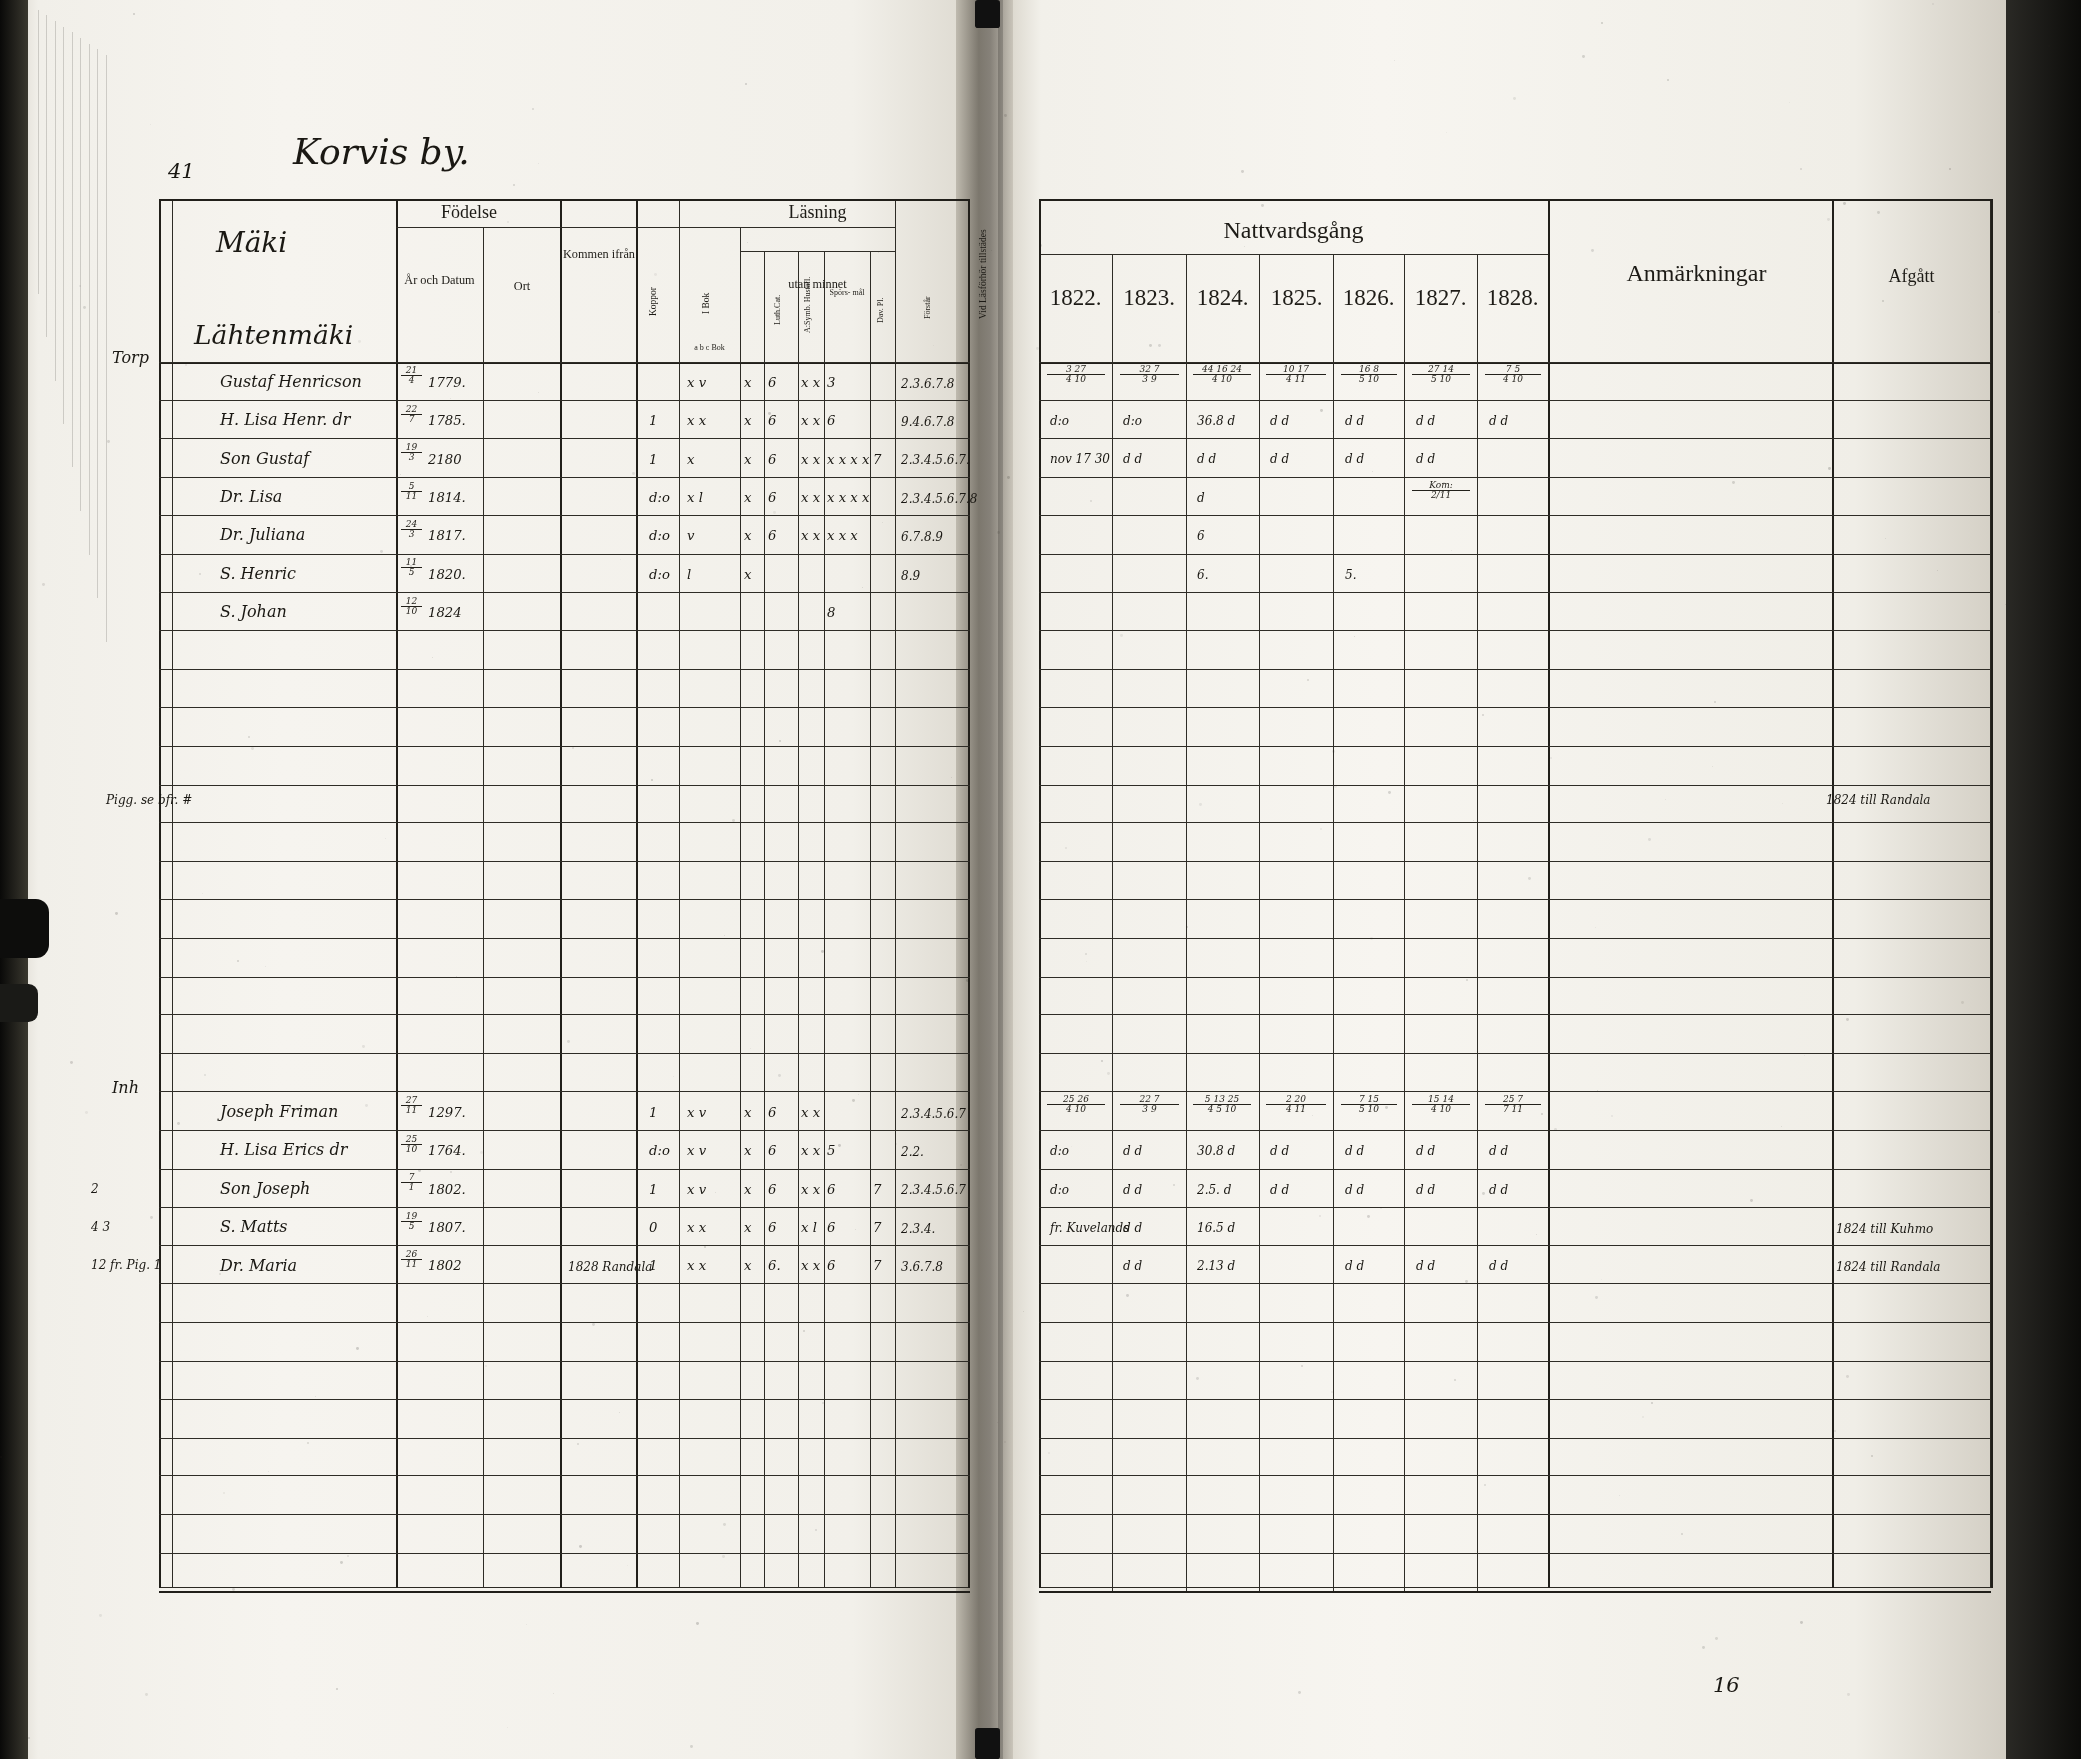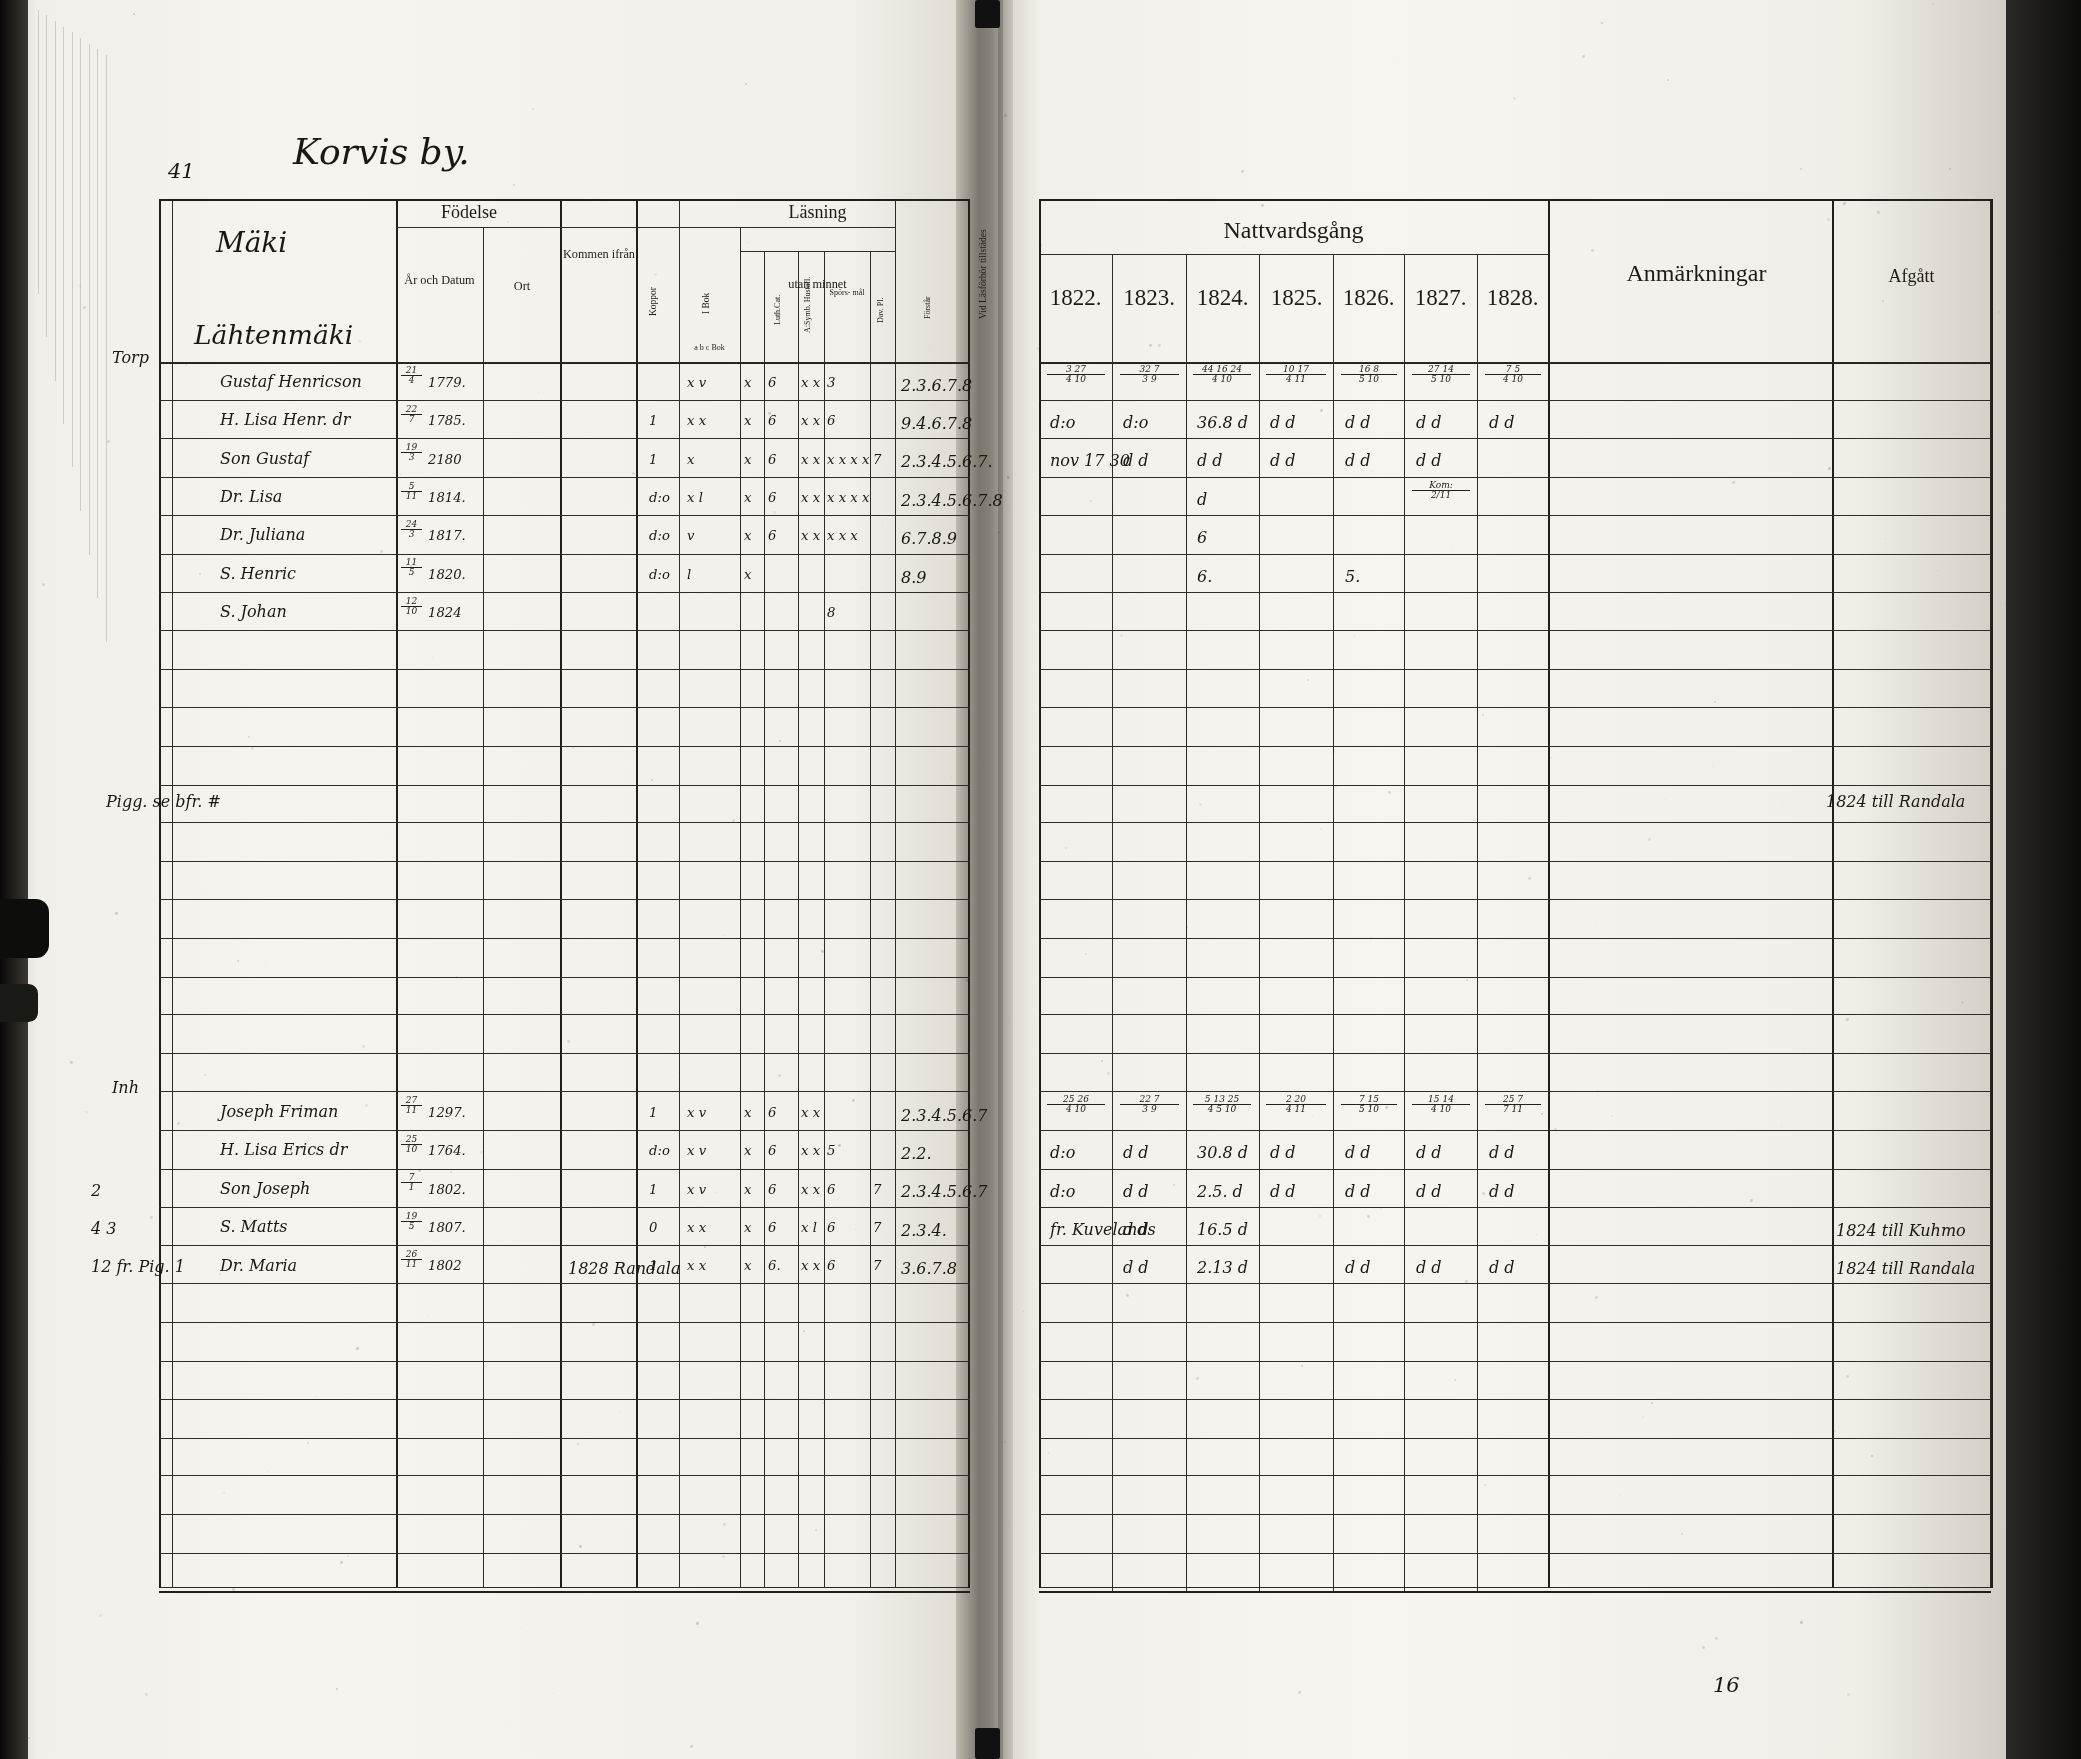--- a/index.html
+++ b/index.html
@@ -105,21 +105,21 @@
 
   
   .hw {
     position: absolute;
     font-family: "DejaVu Serif", serif;
     font-style: italic;
     color: #1a1813;
     white-space: nowrap;
     line-height: 1;
   }
-  .hw.t { font-size: 16px; }
+  .hw.t { font-size: 12px; }
   .hw.s { font-size: 13.2px; }
   .hw.m { font-size: 16px; }
   .hw.xl { font-size: 32px; }
 
   .frac {
     position: absolute;
     font-family: "DejaVu Serif", serif;
     font-style: italic;
     font-size: 9px;
     color: #23211b;

